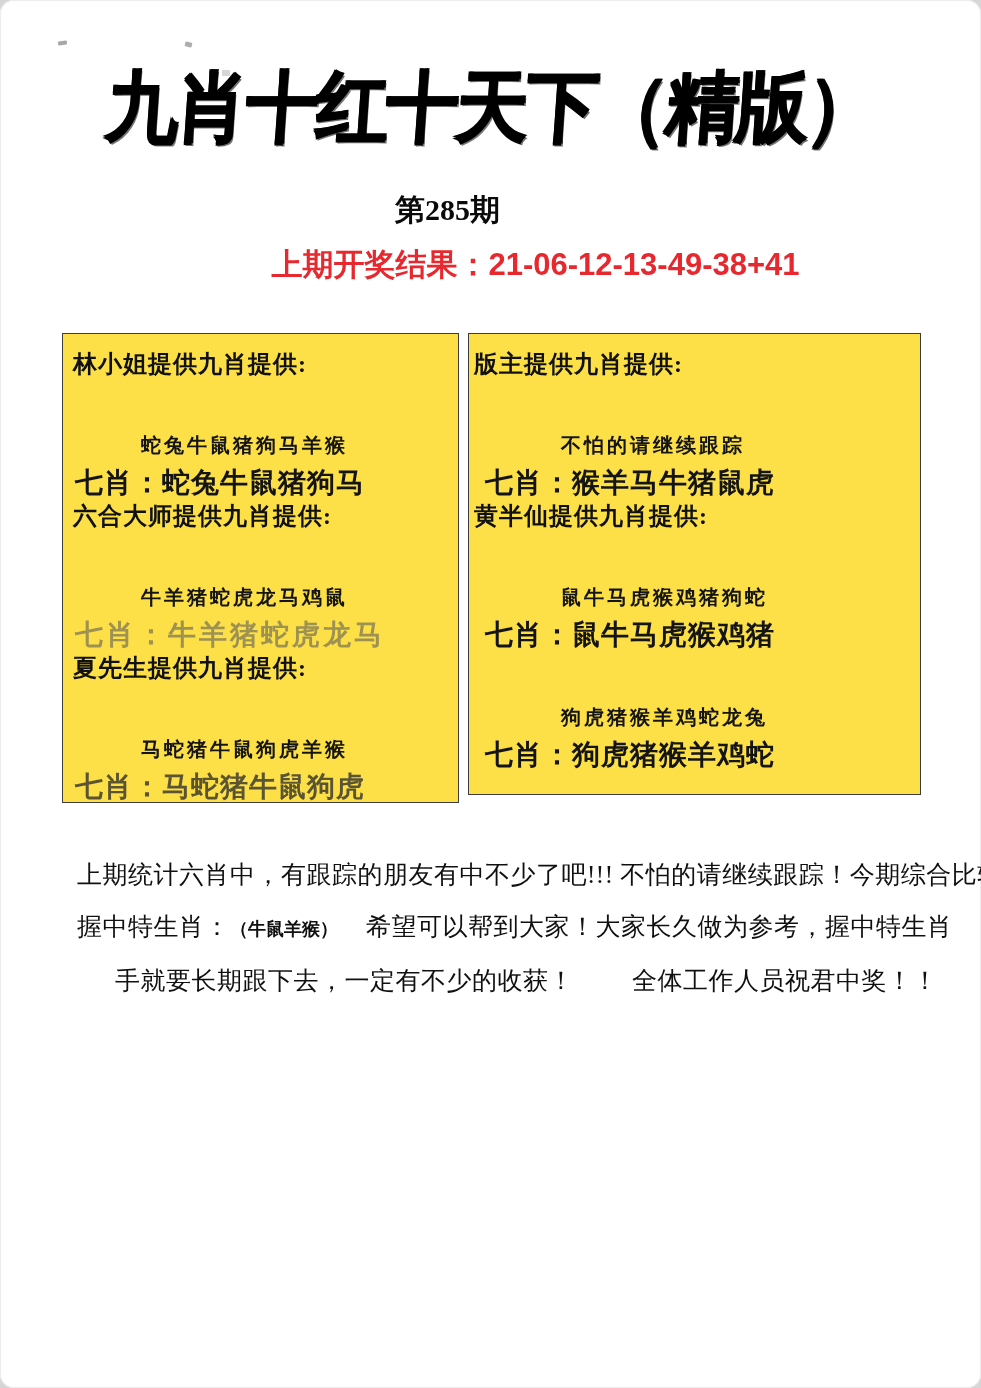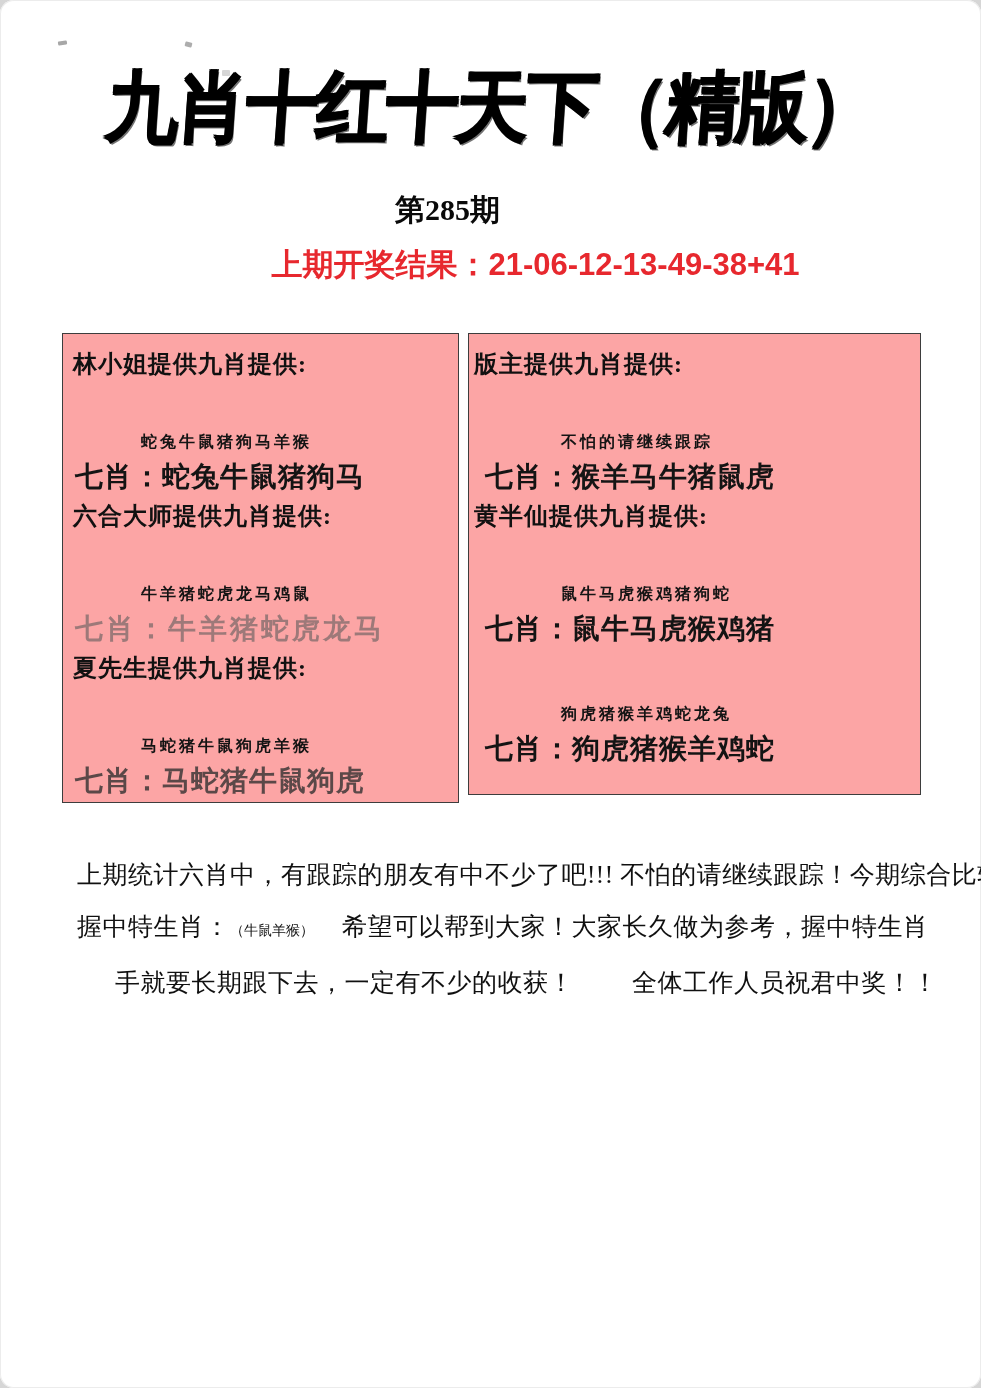--- a/index.html
+++ b/index.html
@@ -45,36 +45,36 @@
     transform:translateX(45px);
   }
 
   
   .boxes {
     position:absolute; left:62px; top:333px; width:859px;
     display:flex; gap:9px; align-items:flex-start;
   }
   .pred-box {
     border:1px solid #3d3d3d;
-    background:#fca5a5;
+    background:#fde047;
     box-sizing:border-box;
     padding-top:14px;
   }
   .pred-box.left  { width:426px; height:470px; }
   .pred-box.right { width:486px; height:462px; }
 
   .block { height:152px; overflow:visible; }
   .provider {
     font-size:24px; font-weight:bold; color:#111;
     padding-left:10px; letter-spacing:1px; white-space:nowrap;
   }
   .pred-box.right .provider { padding-left:5px; }
   .provider.indented { padding-left:56px; }
   .nine {
-    margin-top:52px; font-size:16px; font-weight:bold; color:#141414;
+    margin-top:52px; font-size:20px; font-weight:bold; color:#141414;
     letter-spacing:3px; padding-left:78px; white-space:nowrap;
   }
   .pred-box.right .nine { padding-left:92px; }
   .seven {
     margin-top:5px; font-size:28px; font-weight:bold; color:#141414;
     letter-spacing:1px; padding-left:12px; white-space:nowrap;
   }
   .pred-box.right .seven { padding-left:16px; }
   .seven.faded {
     color:#5a5a5a; opacity:.58; filter:blur(.4px); letter-spacing:3px;
@@ -82,21 +82,21 @@
   .seven.semi-faded { color:#2e2e2e; opacity:.78; }
 
   
   .footer {
     position:absolute; left:77px; top:849px; width:836px;
     font-size:25px; color:#101010; line-height:52px;
     letter-spacing:.5px;
   }
   .footer .line { white-space:nowrap; }
   .footer .line3 { padding-left:38px; }
-  .zodiac-paren { font-size:14px; letter-spacing:0; }
+  .zodiac-paren { font-size:18px; letter-spacing:0;font-weight:bold; }
   .line2-post { margin-left:28px; }
   .line3-end  { margin-left:58px; }
 </style>
 </head>
 <body>
 
 <div class="page">
 
   <div class="speck s1"></div>
   <div class="speck s2"></div>

